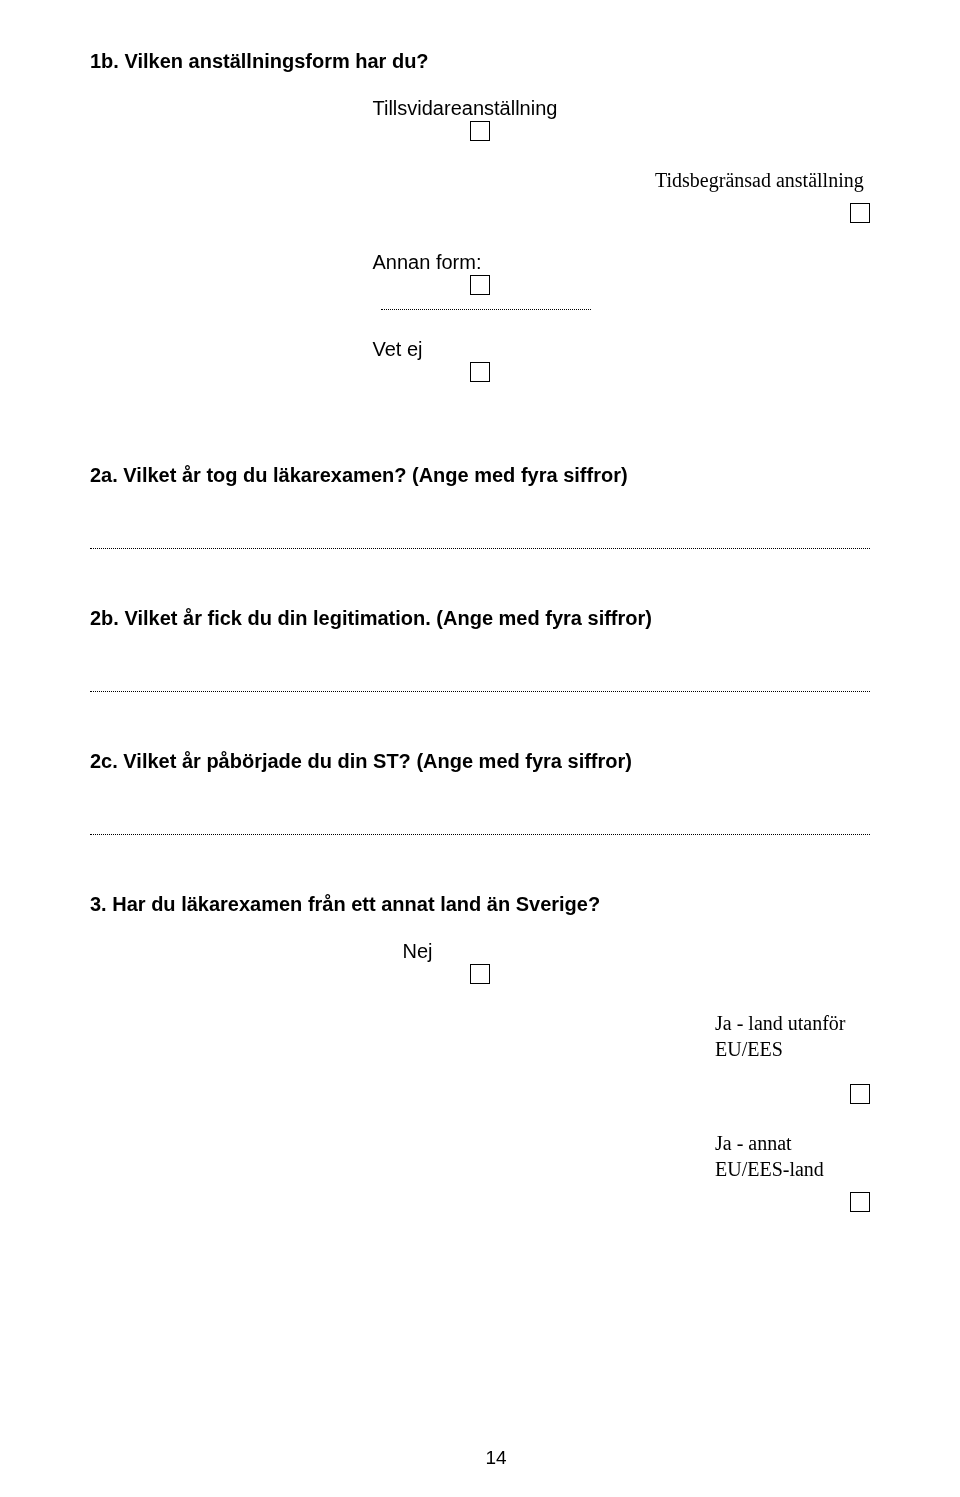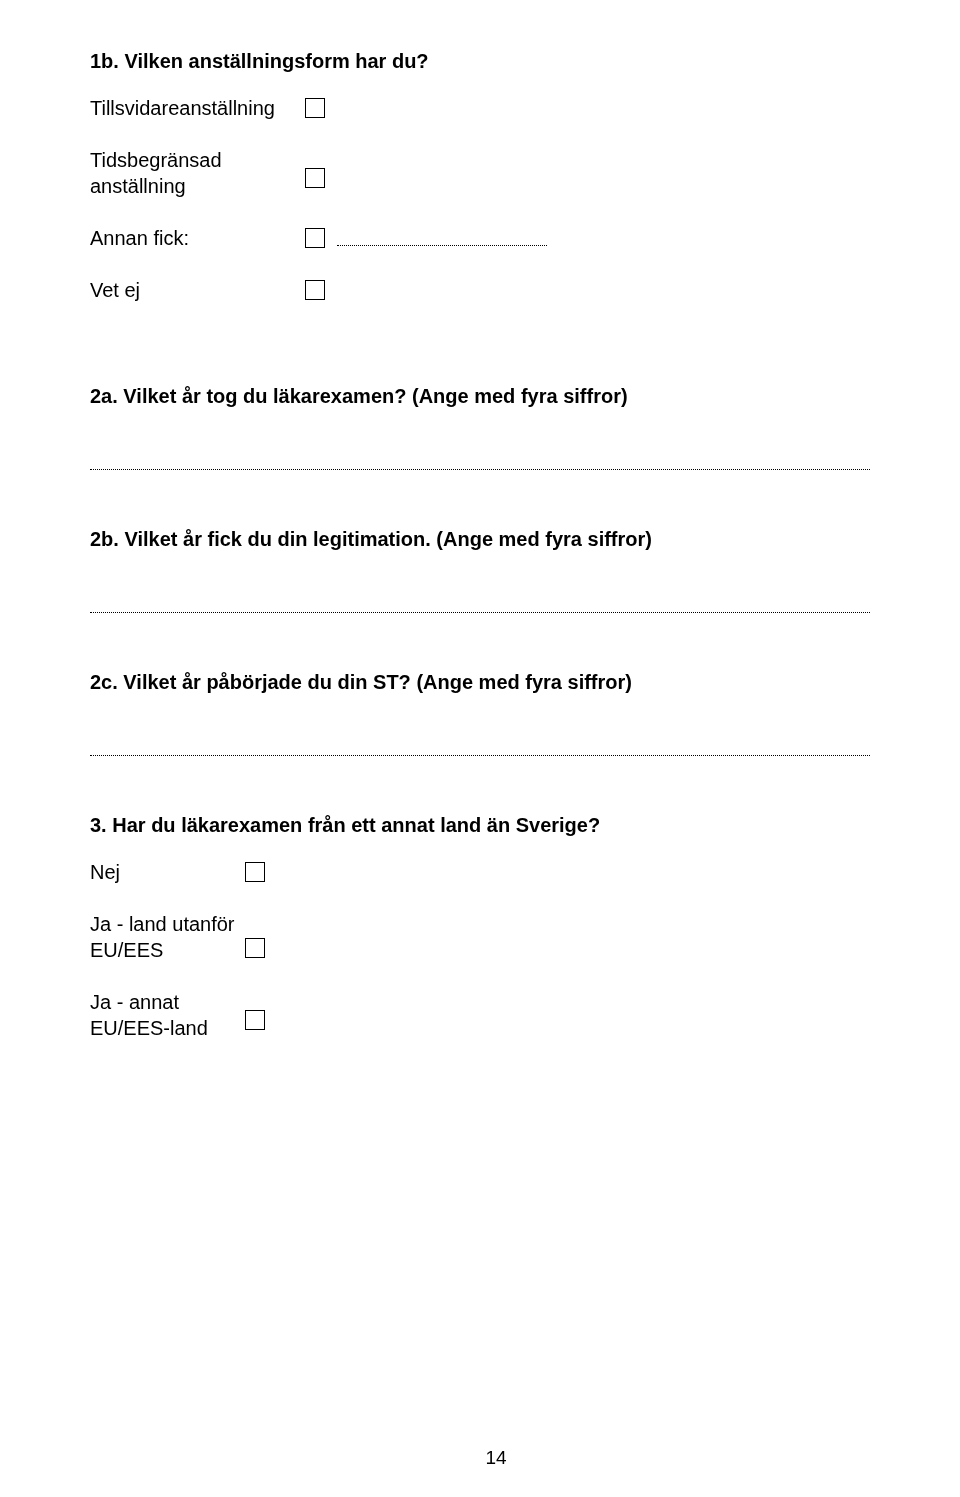--- a/index.html
+++ b/index.html
@@ -18,24 +18,26 @@
     box-sizing: border-box;
   }
   .question {
     font-weight: bold;
     margin-bottom: 22px;
   }
   .option-row {
     display: flex;
     align-items: center;
     margin-bottom: 10px;
+    flex-direction: column;
   }
   .option-row.tall {
-    align-items: center;
+    align-items: flex-end;
     margin-bottom: 26px;
+    font-family: Liberation Serif, serif;
   }
   .opt-label {
     width: 215px;
     line-height: 1.3;
   }
   .chk {
     width: 18px;
     height: 18px;
     border: 1.5px solid #000;
     display: inline-block;
@@ -86,21 +88,21 @@
     <span class="opt-label">Tillsvidareanställning</span>
     <span class="chk"></span>
   </div>
 
   <div class="option-row tall">
     <span class="opt-label">Tidsbegränsad anställning</span>
     <span class="chk" style="margin-top:10px"></span>
   </div>
 
   <div class="option-row" style="margin-bottom:26px">
-    <span class="opt-label">Annan fick:</span>
+    <span class="opt-label">Annan form:</span>
     <span class="chk"></span>
     <span class="dotted-short"></span>
   </div>
 
   <div class="option-row" style="margin-bottom:0">
     <span class="opt-label">Vet ej</span>
     <span class="chk"></span>
   </div>
 
   <div class="block block-gap">

